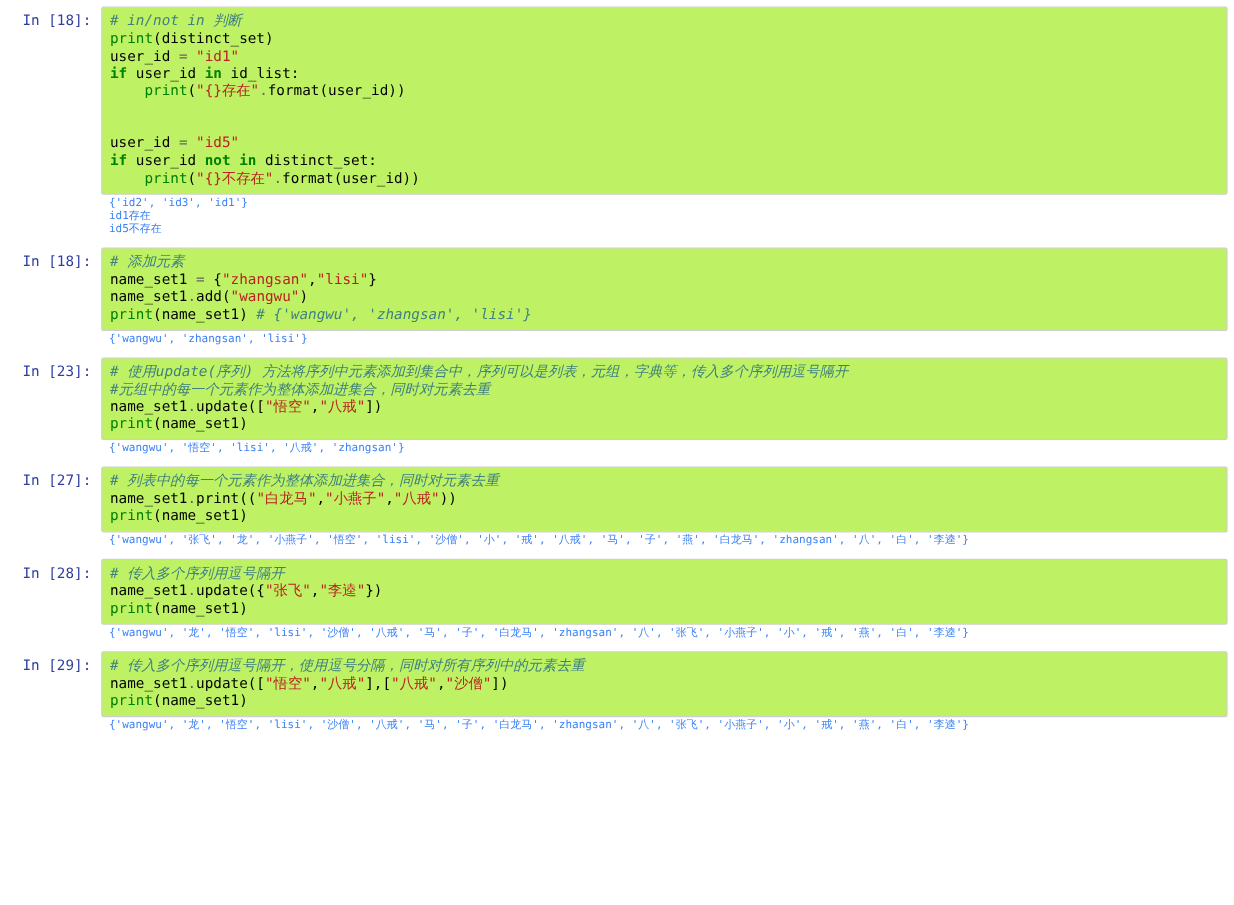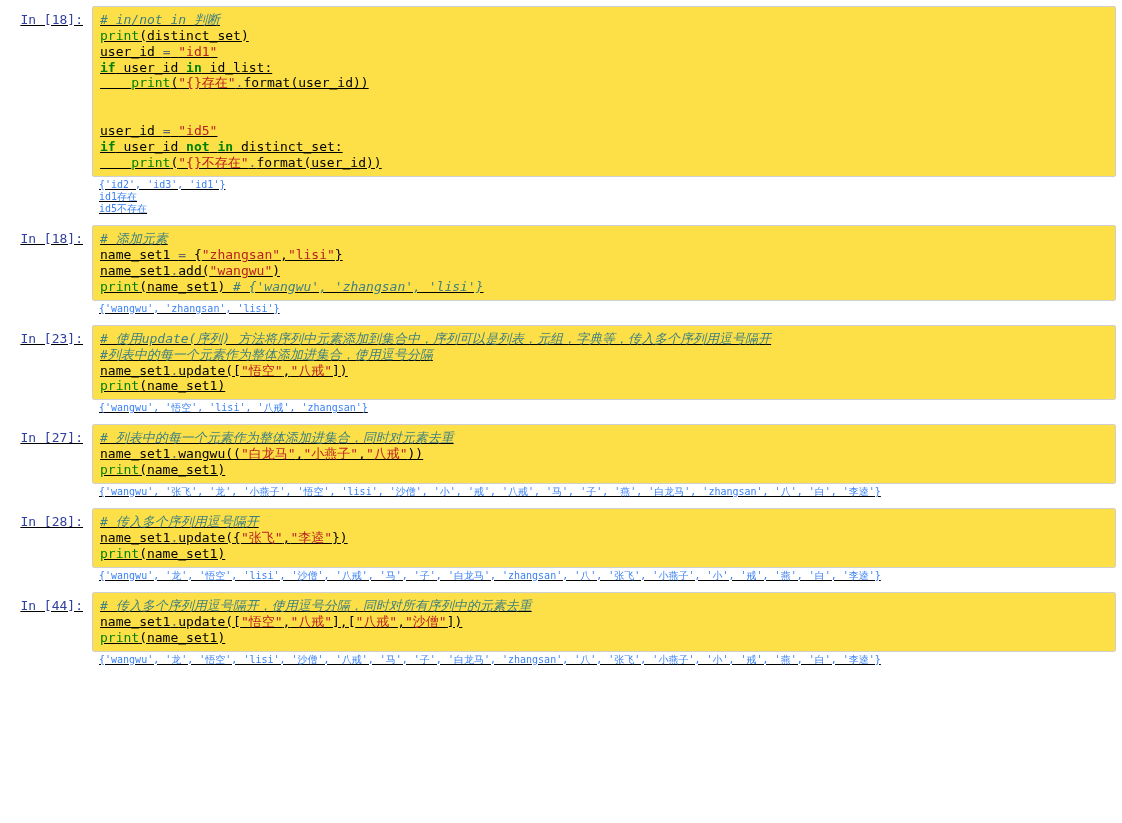--- a/index.html
+++ b/index.html
@@ -7,38 +7,37 @@
     padding: 4px 6px 14px 6px;
     background: #fff;
     font-family: "Helvetica Neue", Helvetica, Arial, sans-serif;
     font-size: 13px;
     color: #000;
   }
   .cell {
     display: flex;
     align-items: flex-start;
     margin: 2px 0 0 0;
-    text-decoration: underline;
   }
   .prompt {
     width: 86px;
     flex: 0 0 86px;
     text-align: right;
     padding: 6px 9px 4px 0;
     font-family: Menlo, Consolas, "DejaVu Sans Mono", monospace;
     font-size: 13px;
     color: #303F9F;
     box-sizing: border-box;
     line-height: 1.22em;
   }
   .prompt.empty { color: transparent; }
   .code-area {
     flex: 1 1 auto;
     border: 1px solid #cfcfcf;
-    background: #fde047;
+    background: #bef264;
     border-radius: 2px;
     padding: 5px 7px 5px 7px;
     font-family: Menlo, Consolas, "DejaVu Sans Mono", monospace;
     font-size: 13px;
     line-height: 1.22em;
     white-space: pre;
     overflow: hidden;
   }
   .output-area {
     flex: 1 1 auto;
@@ -86,50 +85,50 @@
 </span><span>name_set1</span><span class="c-op">.</span><span>add(</span><span class="c-string">"wangwu"</span><span>)</span><span>
 </span><span class="c-builtin">print</span><span>(name_set1) </span><span class="c-comment"># {'wangwu', 'zhangsan', 'lisi'}</span></div>
     </div>
     <div class="cell out-wrap">
       <div class="prompt empty"> </div>
       <div class="output-area">{'wangwu', 'zhangsan', 'lisi'}</div>
     </div>
     <div class="cell">
       <div class="prompt">In [23]:</div>
       <div class="code-area"><span class="c-comment"># 使用update(序列) 方法将序列中元素添加到集合中，序列可以是列表，元组，字典等，传入多个序列用逗号隔开</span><span>
-</span><span class="c-comment">#列表中的每一个元素作为整体添加进集合，使用逗号分隔</span><span>
+</span><span class="c-comment">#元组中的每一个元素作为整体添加进集合，同时对元素去重</span><span>
 </span><span>name_set1</span><span class="c-op">.</span><span>update([</span><span class="c-string">"悟空"</span><span>,</span><span class="c-string">"八戒"</span><span>])</span><span>
 </span><span class="c-builtin">print</span><span>(name_set1)</span></div>
     </div>
     <div class="cell out-wrap">
       <div class="prompt empty"> </div>
       <div class="output-area">{'wangwu', '悟空', 'lisi', '八戒', 'zhangsan'}</div>
     </div>
     <div class="cell">
       <div class="prompt">In [27]:</div>
       <div class="code-area"><span class="c-comment"># 列表中的每一个元素作为整体添加进集合，同时对元素去重</span><span>
-</span><span>name_set1</span><span class="c-op">.</span><span>wangwu((</span><span class="c-string">"白龙马"</span><span>,</span><span class="c-string">"小燕子"</span><span>,</span><span class="c-string">"八戒"</span><span>))</span><span>
+</span><span>name_set1</span><span class="c-op">.</span><span>print((</span><span class="c-string">"白龙马"</span><span>,</span><span class="c-string">"小燕子"</span><span>,</span><span class="c-string">"八戒"</span><span>))</span><span>
 </span><span class="c-builtin">print</span><span>(name_set1)</span></div>
     </div>
     <div class="cell out-wrap">
       <div class="prompt empty"> </div>
       <div class="output-area">{'wangwu', '张飞', '龙', '小燕子', '悟空', 'lisi', '沙僧', '小', '戒', '八戒', '马', '子', '燕', '白龙马', 'zhangsan', '八', '白', '李逵'}</div>
     </div>
     <div class="cell">
       <div class="prompt">In [28]:</div>
       <div class="code-area"><span class="c-comment"># 传入多个序列用逗号隔开</span><span>
 </span><span>name_set1</span><span class="c-op">.</span><span>update({</span><span class="c-string">"张飞"</span><span>,</span><span class="c-string">"李逵"</span><span>})</span><span>
 </span><span class="c-builtin">print</span><span>(name_set1)</span></div>
     </div>
     <div class="cell out-wrap">
       <div class="prompt empty"> </div>
       <div class="output-area">{'wangwu', '龙', '悟空', 'lisi', '沙僧', '八戒', '马', '子', '白龙马', 'zhangsan', '八', '张飞', '小燕子', '小', '戒', '燕', '白', '李逵'}</div>
     </div>
     <div class="cell">
-      <div class="prompt">In [44]:</div>
+      <div class="prompt">In [29]:</div>
       <div class="code-area"><span class="c-comment"># 传入多个序列用逗号隔开，使用逗号分隔，同时对所有序列中的元素去重</span><span>
 </span><span>name_set1</span><span class="c-op">.</span><span>update([</span><span class="c-string">"悟空"</span><span>,</span><span class="c-string">"八戒"</span><span>],[</span><span class="c-string">"八戒"</span><span>,</span><span class="c-string">"沙僧"</span><span>])</span><span>
 </span><span class="c-builtin">print</span><span>(name_set1)</span></div>
     </div>
     <div class="cell out-wrap">
       <div class="prompt empty"> </div>
       <div class="output-area">{'wangwu', '龙', '悟空', 'lisi', '沙僧', '八戒', '马', '子', '白龙马', 'zhangsan', '八', '张飞', '小燕子', '小', '戒', '燕', '白', '李逵'}</div>
     </div>
   </div>
 

